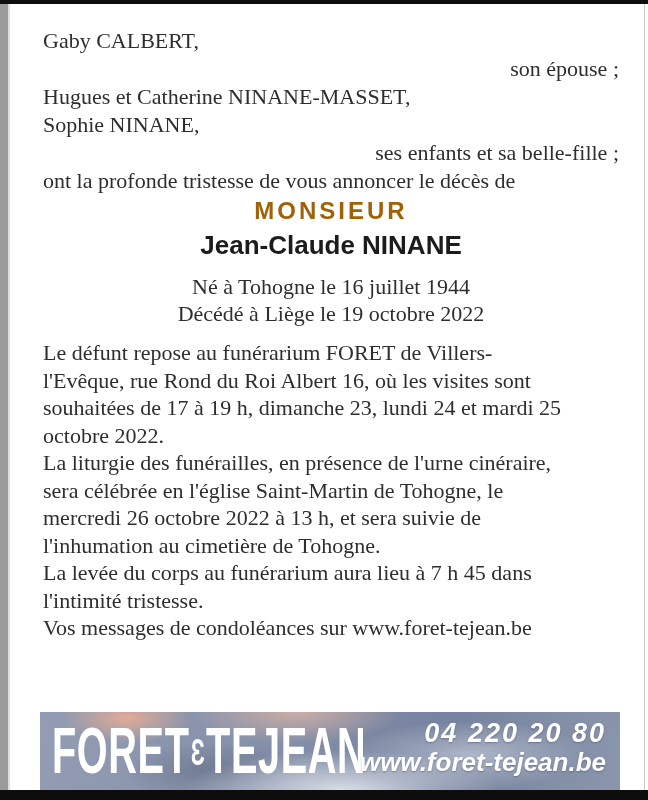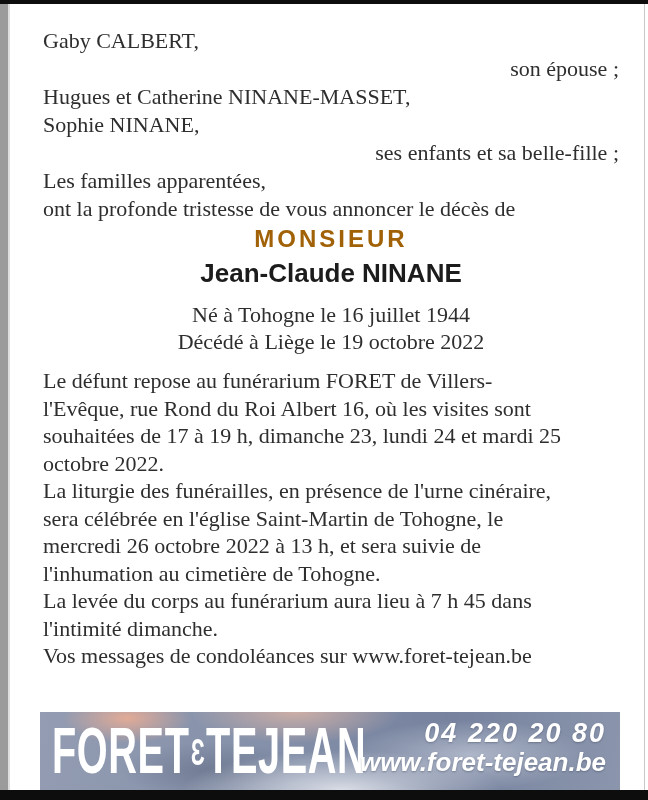--- a/index.html
+++ b/index.html
@@ -84,21 +84,20 @@
 <div class="right-line"></div>
 <div class="bottom-bar"></div>
 
 <div class="content">
 
   <div class="intro-line align-left">Gaby CALBERT,</div>
   <div class="intro-line align-right">son épouse ;</div>
   <div class="intro-line align-left">Hugues et Catherine NINANE-MASSET,</div>
   <div class="intro-line align-left">Sophie NINANE,</div>
   <div class="intro-line align-right">ses enfants et sa belle-fille ;</div>
-  <div class="intro-line align-left">Les familles apparentées,</div>
   <div class="intro-line align-left">ont la profonde tristesse de vous annoncer le décès de</div>
 
   <div class="title-block">
     <div class="civility">MONSIEUR</div>
     <div class="deceased-name">Jean-Claude NINANE</div>
     <div class="life-dates">
       <div class="dates-line birth-line">Né à Tohogne le 16 juillet 1944</div>
       <div class="dates-line">Décédé à Liège le 19 octobre 2022</div>
     </div>
   </div>
@@ -106,21 +105,21 @@
   <div class="body-block">
     <div class="body-line">Le défunt repose au funérarium FORET de Villers-</div>
     <div class="body-line">l'Evêque, rue Rond du Roi Albert 16, où les visites sont</div>
     <div class="body-line">souhaitées de 17 à 19 h, dimanche 23, lundi 24 et mardi 25</div>
     <div class="body-line">octobre 2022.</div>
     <div class="body-line">La liturgie des funérailles, en présence de l'urne cinéraire,</div>
     <div class="body-line">sera célébrée en l'église Saint-Martin de Tohogne, le</div>
     <div class="body-line">mercredi 26 octobre 2022 à 13 h, et sera suivie de</div>
     <div class="body-line">l'inhumation au cimetière de Tohogne.</div>
     <div class="body-line">La levée du corps au funérarium aura lieu à 7 h 45 dans</div>
-    <div class="body-line">l'intimité dimanche.</div>
+    <div class="body-line">l'intimité tristesse.</div>
     <div class="body-line">Vos messages de condoléances sur www.foret-tejean.be</div>
   </div>
 
 </div>
 
 <div class="banner">
   <div class="brand">
     <span class="brand-word">FORET</span>
     <span class="brand-amp">Ɛ</span>
     <span class="brand-word">TEJEAN</span>

